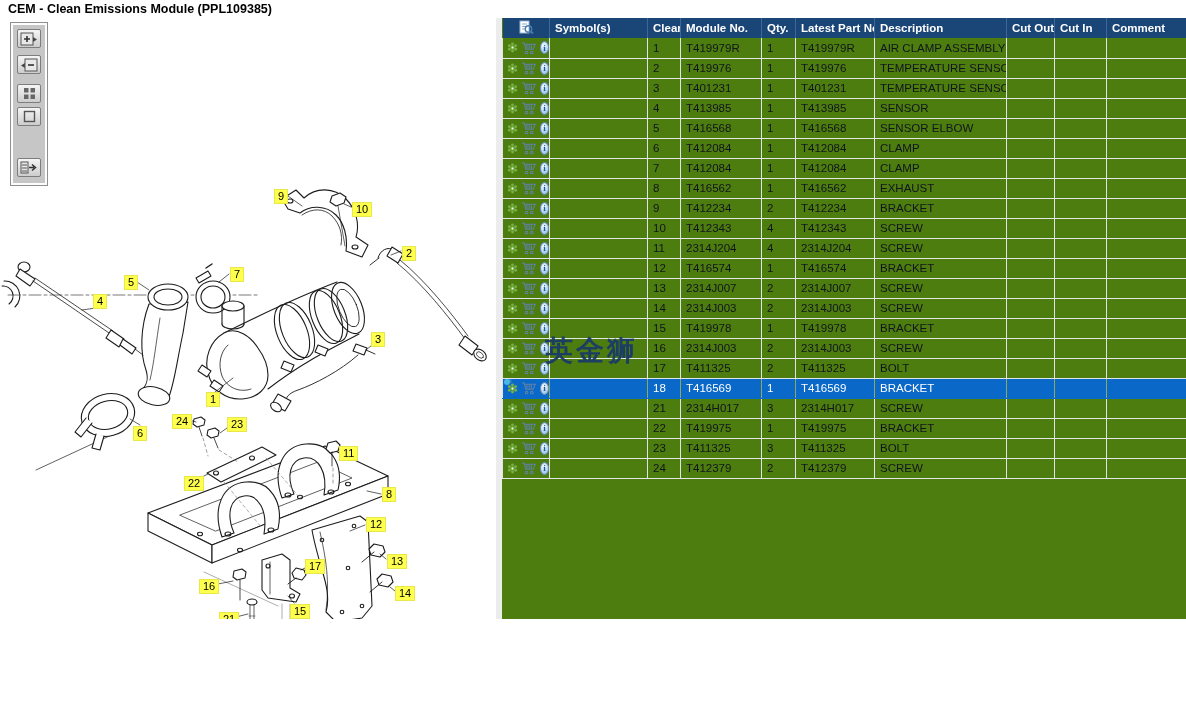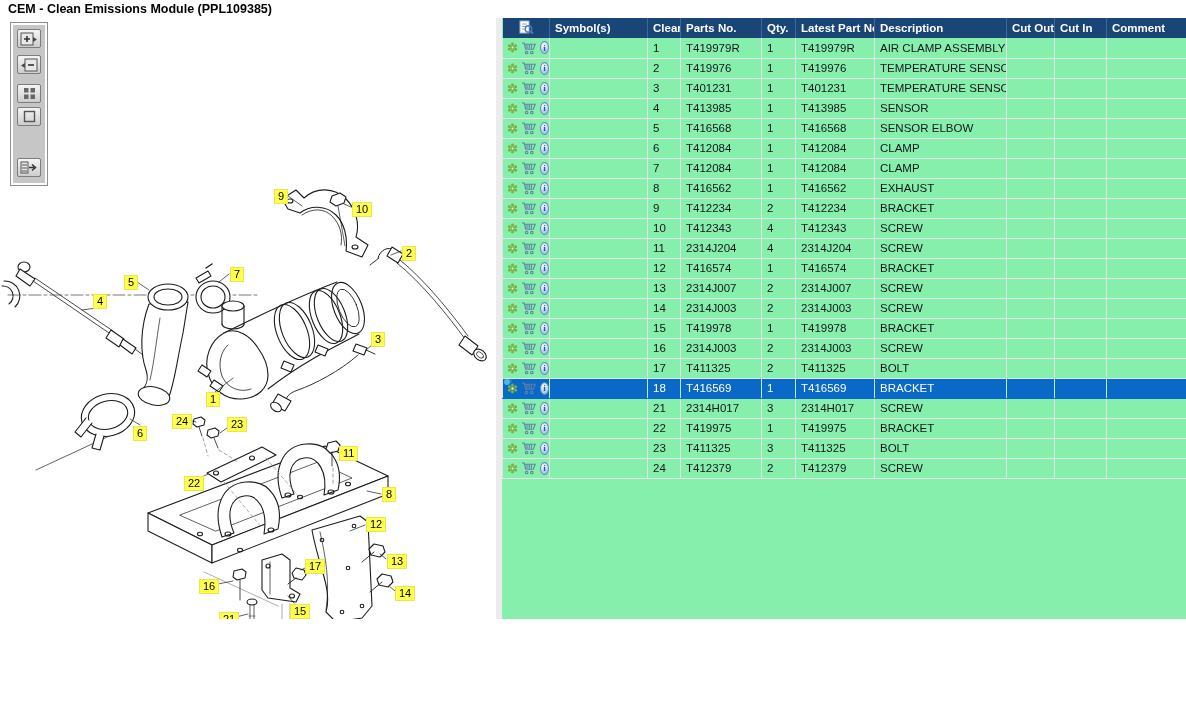--- a/index.html
+++ b/index.html
@@ -27,21 +27,21 @@
   .plabel { position:absolute; font-size:11px; line-height:13px; padding:0 3px; color:#000;
     white-space:nowrap; z-index:4; }
   .plabel.normal { background:#ffff4d; border:1px solid #e8e84a; }
   .plabel.selected { background:#f29090; border:1px solid #e07f7f; color:#8b1414; }
   .plabel.plain { background:transparent; color:#1a1a1a; }
 
   
   .divider { position:absolute; left:496px; top:18px; width:6px; height:691px; background:#ececec; }
 
   
-  .right-panel { position:absolute; left:502px; top:18px; width:684px; height:691px; background:#86efac; }
+  .right-panel { position:absolute; left:502px; top:18px; width:684px; height:691px; background:#4d7c0f; }
   table.parts { border-collapse:collapse; table-layout:fixed; width:684px; }
   table.parts th { background:#1a4577; color:#fff; font-size:11.5px; font-weight:bold; text-align:left;
     height:20px; padding:0 0 0 5px; white-space:nowrap; overflow:hidden; border-left:1px solid #41679a; }
   table.parts th:first-child { border-left:none; text-align:center; padding:0; }
   table.parts td { height:20px; font-size:11.5px; color:#10161c; padding:0 0 0 5px; white-space:nowrap;
     overflow:hidden; border-bottom:1px solid #e4e6e9; border-right:1px solid #dfe2e6; }
   table.parts td:first-child { border-left:1px solid #dfe2e6; padding:0 0 0 4px; }
   tr.selected td { background:#0a68c8; color:#fff; border-bottom-color:#0a68c8; border-right-color:rgba(255,255,255,.35); }
   .cell-icons { display:flex; align-items:center; gap:3px; }
   .ic { display:inline-flex; align-items:center; justify-content:center; cursor:pointer; position:relative; }
@@ -329,21 +329,21 @@
               <svg width="16" height="15" viewBox="0 0 16 15">
                   <rect x="2" y="1" width="9" height="12" fill="#fff" stroke="#9db8d6"></rect>
                   <path d="M4,4 h5 M4,6.5 h5 M4,9 h3" stroke="#8aa8c8" stroke-width="1"></path>
                   <circle cx="10.5" cy="9" r="3.2" fill="none" stroke="#4a7cb0" stroke-width="1.4"></circle>
                   <path d="M12.8,11.3 l2.2,2.2" stroke="#4a7cb0" stroke-width="1.8"></path>
                 </svg>
             </span>
           </th>
           <th>Symbol(s)</th>
           <th>Clean</th>
-          <th>Parts No.</th>
+          <th>Module No.</th>
           <th>Qty.</th>
           <th>Latest Part No.</th>
           <th>Description</th>
           <th>Cut Out</th>
           <th>Cut In</th>
           <th>Comment</th>
         </tr>
       </thead>
       <tbody>
           <tr>
@@ -1179,13 +1179,14 @@
     <td>T412379</td>
     <td>SCREW</td>
     <td></td>
     <td></td>
     <td></td>
   </tr>
         </tbody>
     </table>
   </div>
 
+  <div class="watermark">英金狮</div>
 </div>
 
 </body></html>

